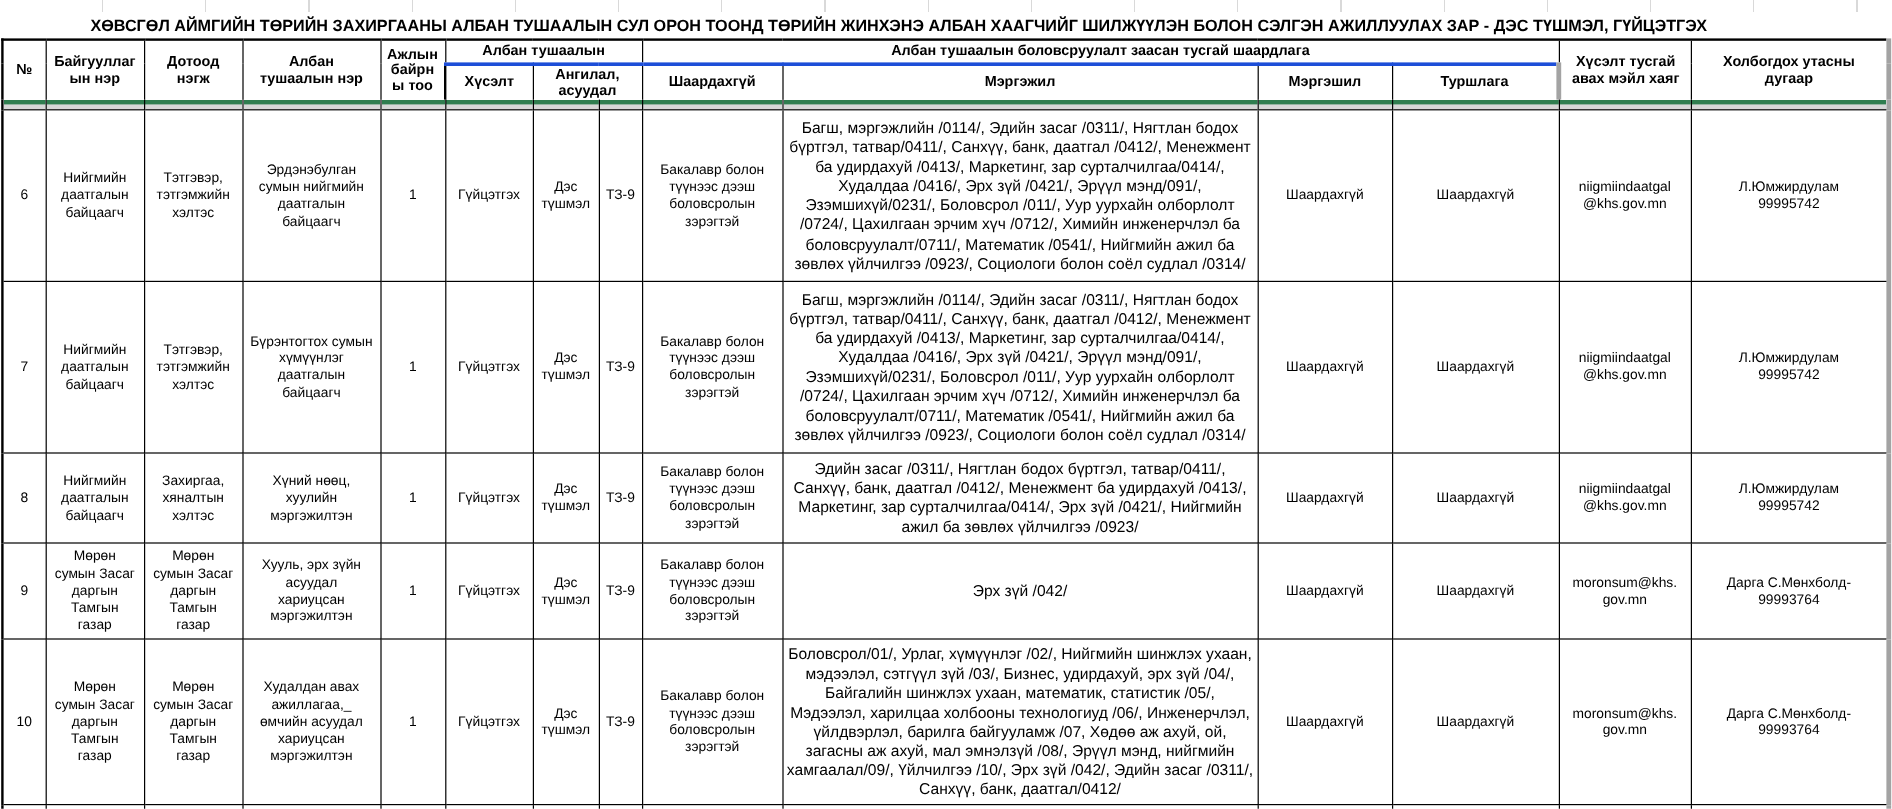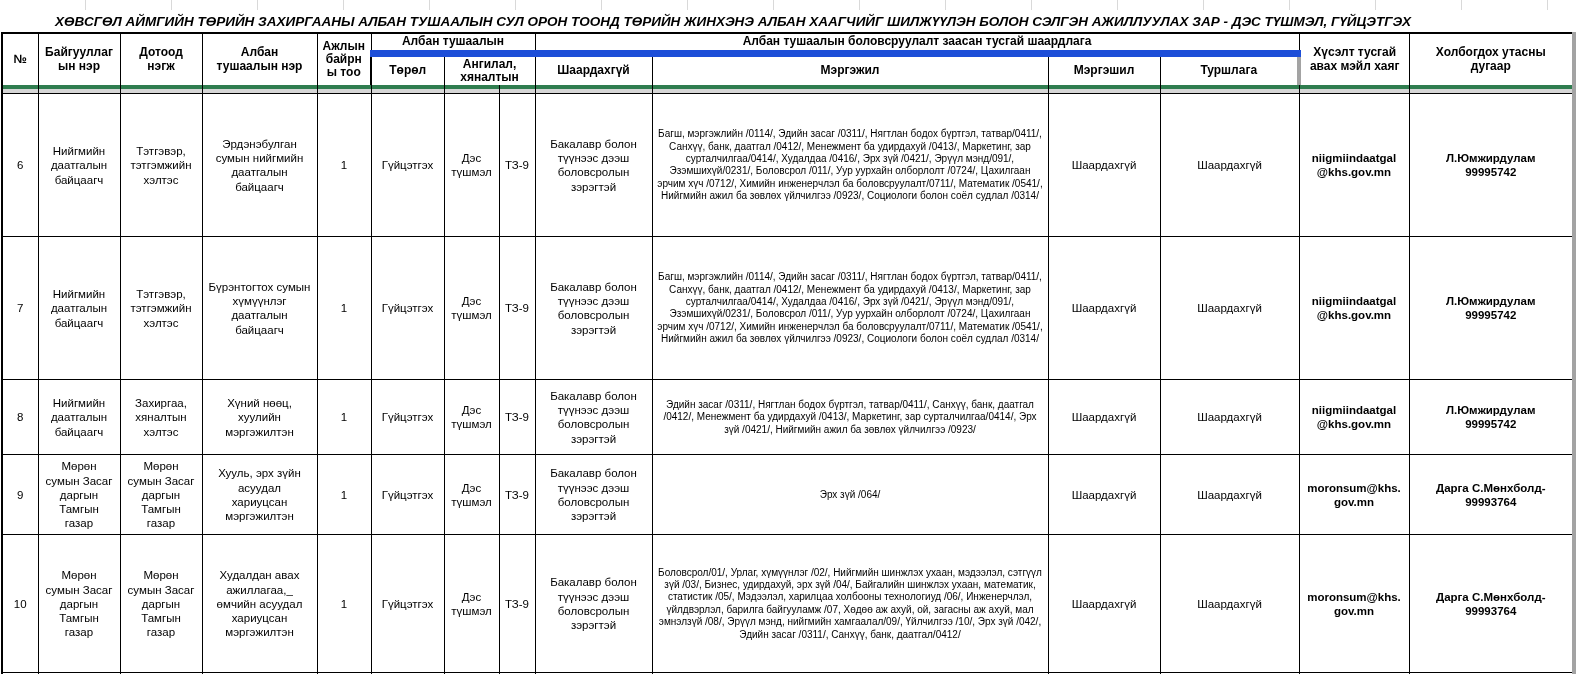--- a/index.html
+++ b/index.html
@@ -7,50 +7,50 @@
     width:1577px;height:674px;position:relative;overflow:hidden;
     background:#ffffff;color:#000;
     font-family:"Liberation Sans","DejaVu Sans",sans-serif;
   }
   
   .topstrip{
     position:absolute;left:0;top:0;width:1577px;height:10px;
     background:repeating-linear-gradient(90deg,#ffffff 0 85px,#d9d9d9 85px 86px);
   }
   .titlebar{
-    position:absolute;left:0;top:10px;width:1466px;height:22px;
+    position:absolute;left:16px;top:10px;width:1466px;height:22px;
     display:flex;align-items:center;justify-content:center;
-    font-weight:bold;font-size:13.5px;white-space:nowrap;background:#fff;font-style:italic;
+    font-weight:bold;font-size:13.5px;white-space:nowrap;background:#fff;
   }
   table.sheet{
     position:absolute;left:1px;top:32px;width:1572px;
     border-collapse:collapse;table-layout:fixed;
   }
   th,td{
     border:1px solid #000;
     padding:1px 3px;
     text-align:center;vertical-align:middle;
     white-space:pre-line;overflow:hidden;
   }
   th{font-size:12px;font-weight:bold;line-height:1.12;background:#fff}
   td{font-size:11.5px;line-height:1.24;background:#fff}
   tr.h1 th{border-top:2px solid #000;border-bottom:0}
-  tr.h1 th.grp{border-bottom:7px solid #1d4ed8}
+  tr.h1 th.grp{border-bottom:3px solid #1d4ed8}
   tr.h2 th{border-bottom:0}
   th:first-child,td:first-child{border-left:2px solid #000}
   th:last-child,td:last-child{border-right:4px solid #a3a3a3}
   
   tr.gap td{
     height:8px;padding:0;border-top:0;border-bottom:0;
     background:linear-gradient(to bottom,#2f7d4f 0 4px,#d6d6d6 4px 8px);
   }
   tr.tail td{height:6px;padding:0;border-bottom:0;background:#fff}
-  td.b{font-weight:bold}
+  td.b{font-weight:normal}
   td.brk{word-break:break-all}
-  td.small{font-size:10px}
+  td.small{font-size:13px}
 </style>
 </head>
 <body>
 
 <div class="topstrip"></div>
 
 <div class="titlebar">ХӨВСГӨЛ АЙМГИЙН ТӨРИЙН ЗАХИРГААНЫ АЛБАН ТУШААЛЫН СУЛ ОРОН ТООНД ТӨРИЙН ЖИНХЭНЭ АЛБАН ХААГЧИЙГ ШИЛЖҮҮЛЭН БОЛОН СЭЛГЭН АЖИЛЛУУЛАХ ЗАР - ДЭС ТҮШМЭЛ, ГҮЙЦЭТГЭХ</div>
 
 <table class="sheet">
   <colgroup>
@@ -83,23 +83,23 @@
 байрн
 ы тоо</th>
     <th colspan="3" class="grp">Албан тушаалын</th>
     <th colspan="4" class="grp">Албан тушаалын боловсруулалт заасан тусгай шаардлага</th>
     <th rowspan="2">Хүсэлт тусгай
 авах мэйл хаяг</th>
     <th rowspan="2">Холбогдох утасны
 дугаар</th>
   </tr>
   <tr class="h2" style="height:27px">
-    <th>Төрөл</th>
+    <th>Хүсэлт</th>
     <th colspan="2">Ангилал,
-хяналтын</th>
+асуудал</th>
     <th>Шаардахгүй</th>
     <th>Мэргэжил</th>
     <th>Мэргэшил</th>
     <th>Туршлага</th>
   </tr>
 
   <tr class="gap">
     <td></td>
         <td></td>
         <td></td>
@@ -223,21 +223,21 @@
 мэргэжилтэн</td>
     <td>1</td>
     <td>Гүйцэтгэх</td>
     <td>Дэс
 түшмэл</td>
     <td>ТЗ-9</td>
     <td>Бакалавр болон
 түүнээс дээш
 боловсролын
 зэрэгтэй</td>
-    <td class="small">Эрх зүй /064/</td>
+    <td class="small">Эрх зүй /042/</td>
     <td>Шаардахгүй</td>
     <td>Шаардахгүй</td>
     <td class="b brk">moronsum@khs.
 gov.mn</td>
     <td class="b">Дарга С.Мөнхболд-
 99993764</td>
   </tr>
 
   <tr style="height:138px">
     <td>10</td>

